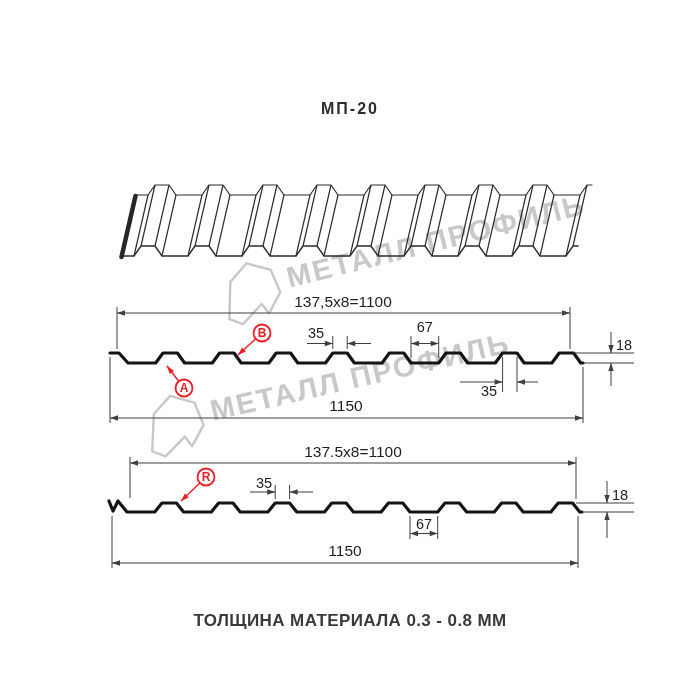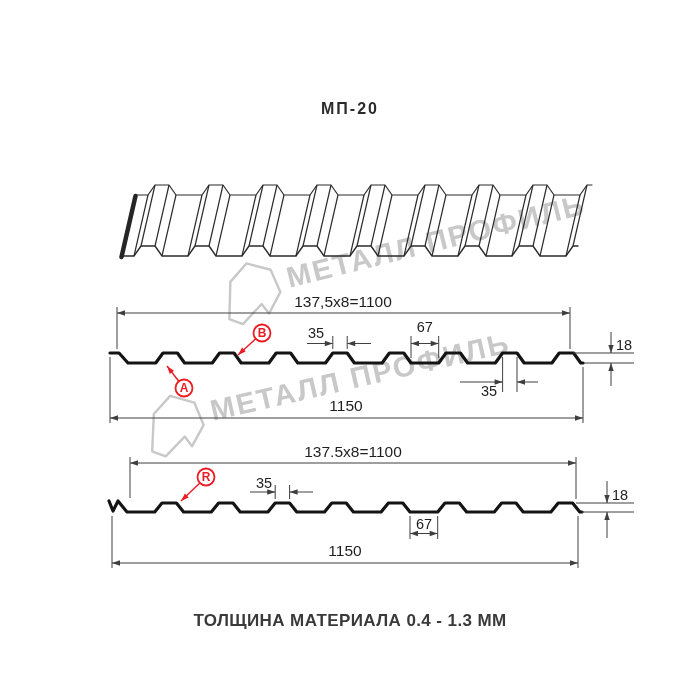--- a/index.html
+++ b/index.html
@@ -158,14 +158,14 @@
         <text x="612" y="500" font-size="14.5" fill="#1e1e1e" text-anchor="start">18</text>
         <g>
           <line x1="199.8682077712369" y1="482.88652053961255" x2="181" y2="501" stroke="#ed1c24" stroke-width="1.4"></line>
           <path d="M0 0L-8 -2.7L-8 2.7Z" fill="#ed1c24" transform="translate(181,501) rotate(136.1691393279074)"></path>
           <circle cx="206" cy="477" r="8.5" fill="#ffffff" stroke="#ed1c24" stroke-width="1.8"></circle>
           <text x="206" y="481.2" text-anchor="middle" font-size="12" font-weight="bold" fill="#ed1c24">R</text>
         </g>
       </g>
   </svg>
 
-  <div class="footer">ТОЛЩИНА МАТЕРИАЛА 0.4 - 1.3 ММ</div>
+  <div class="footer">ТОЛЩИНА МАТЕРИАЛА 0.3 - 0.8 ММ</div>
 </div>
 
 </body></html>

